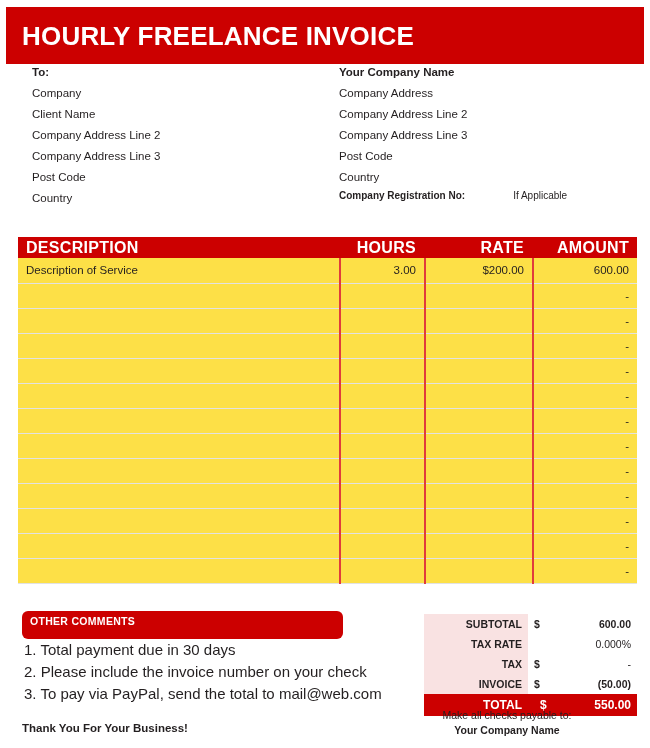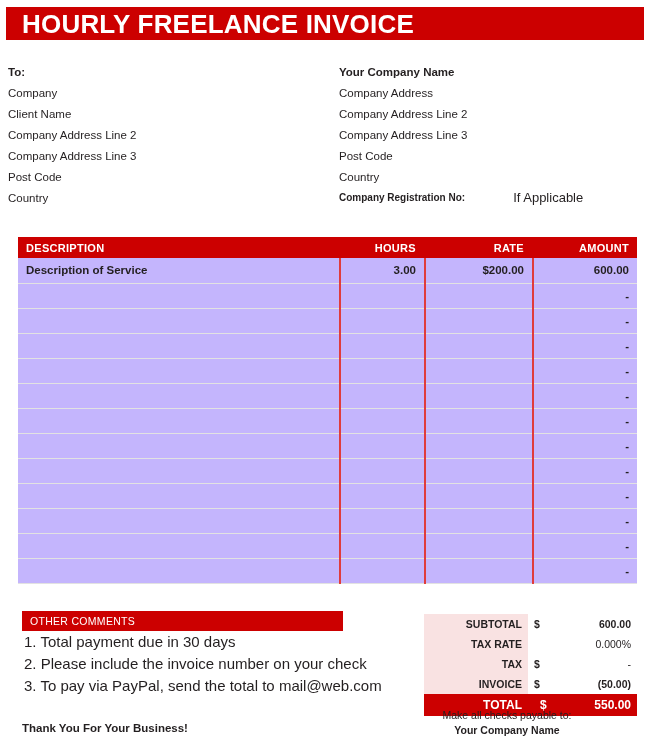--- a/index.html
+++ b/index.html
@@ -15,21 +15,21 @@
     overflow: hidden;
     position: relative;
   }
 
   
   .header-banner {
     position: absolute;
     left: 6px;
     top: 7px;
     width: 638px;
-    height: 33px;
+    height: 57px;
     background: #CC0000;
     box-sizing: border-box;
   }
   .header-title {
     position: absolute;
     left: 16px;
     top: 50%;
     transform: translateY(-50%);
     color: #ffffff;
     font-size: 26px;
@@ -43,21 +43,21 @@
     position: absolute;
     left: 0;
     top: 62px;
     width: 650px;
     height: 160px;
   }
   .addr-col {
     position: absolute;
     top: 0;
   }
-  .addr-col.left  { left: 8px;  width: 300px; }
+  .addr-col.left  { left: 32px;  width: 300px; }
   .addr-col.right { left: 339px; width: 300px; }
 
   .addr-line {
     font-size: 11.5px;
     line-height: 21px;
     height: 21px;
     color: #231f20;
     white-space: nowrap;
   }
   .addr-line.bold { font-weight: bold; }
@@ -67,60 +67,59 @@
     align-items: center;
     margin-top: 2px;
     white-space: nowrap;
   }
   .reg-label {
     font-size: 10px;
     font-weight: bold;
     color: #231f20;
   }
   .reg-value {
-    font-size: 13px;
+    font-size: 10px;
     color: #231f20;
     margin-left: 48px;
   }
 
   
   .items-table {
     position: absolute;
     left: 18px;
     top: 237px;
     width: 619px;
     border-collapse: collapse;
     table-layout: fixed;
   }
   .items-table th {
     background: #CC0000;
     color: #ffffff;
-    font-size: 11px;
+    font-size: 16px;
     font-weight: bold;
     letter-spacing: 0.3px;
     height: 21px;
     padding: 0 8px;
     box-sizing: border-box;
     white-space: nowrap;
   }
   .th-desc   { text-align: left; }
   .th-hours,
   .th-rate,
   .th-amount { text-align: right; }
 
   .items-table td {
     height: 25px;
     font-size: 11.5px;
     padding: 0 8px;
     box-sizing: border-box;
     border-bottom: 1px solid #e2e2e2;
-    background: #c4b5fd;
+    background: #fde047;
     white-space: nowrap;
     overflow: hidden;
-    font-weight: bold;
   }
   .td-desc   { text-align: left; }
   .td-hours,
   .td-rate,
   .td-amount { text-align: right; }
 
   
   .td-hours, .td-rate, .td-amount { border-left: 2px solid #E03C3C; }
   .th-hours, .th-rate, .th-amount { border-left: 2px solid #CC0000; }
 
@@ -133,27 +132,28 @@
   .comments {
     position: absolute;
     left: 22px;
     top: 611px;
     width: 321px;
   }
   .comments-bar {
     background: #CC0000;
     color: #ffffff;
     font-size: 10.5px;
-    font-weight: normal;
+    font-weight: bold;
     letter-spacing: 0.3px;
-    height: 20px;
+    height: 28px;
     line-height: 20px;
     padding-left: 8px;
     box-sizing: border-box;
     white-space: nowrap;
+    border-radius: 6px;
   }
   .comment-line {
     font-size: 15px;
     line-height: 22px;
     height: 22px;
     padding-left: 2px;
     color: #231f20;
     white-space: nowrap;
   }
   .comment-line:first-of-type { margin-top: 4px; }

